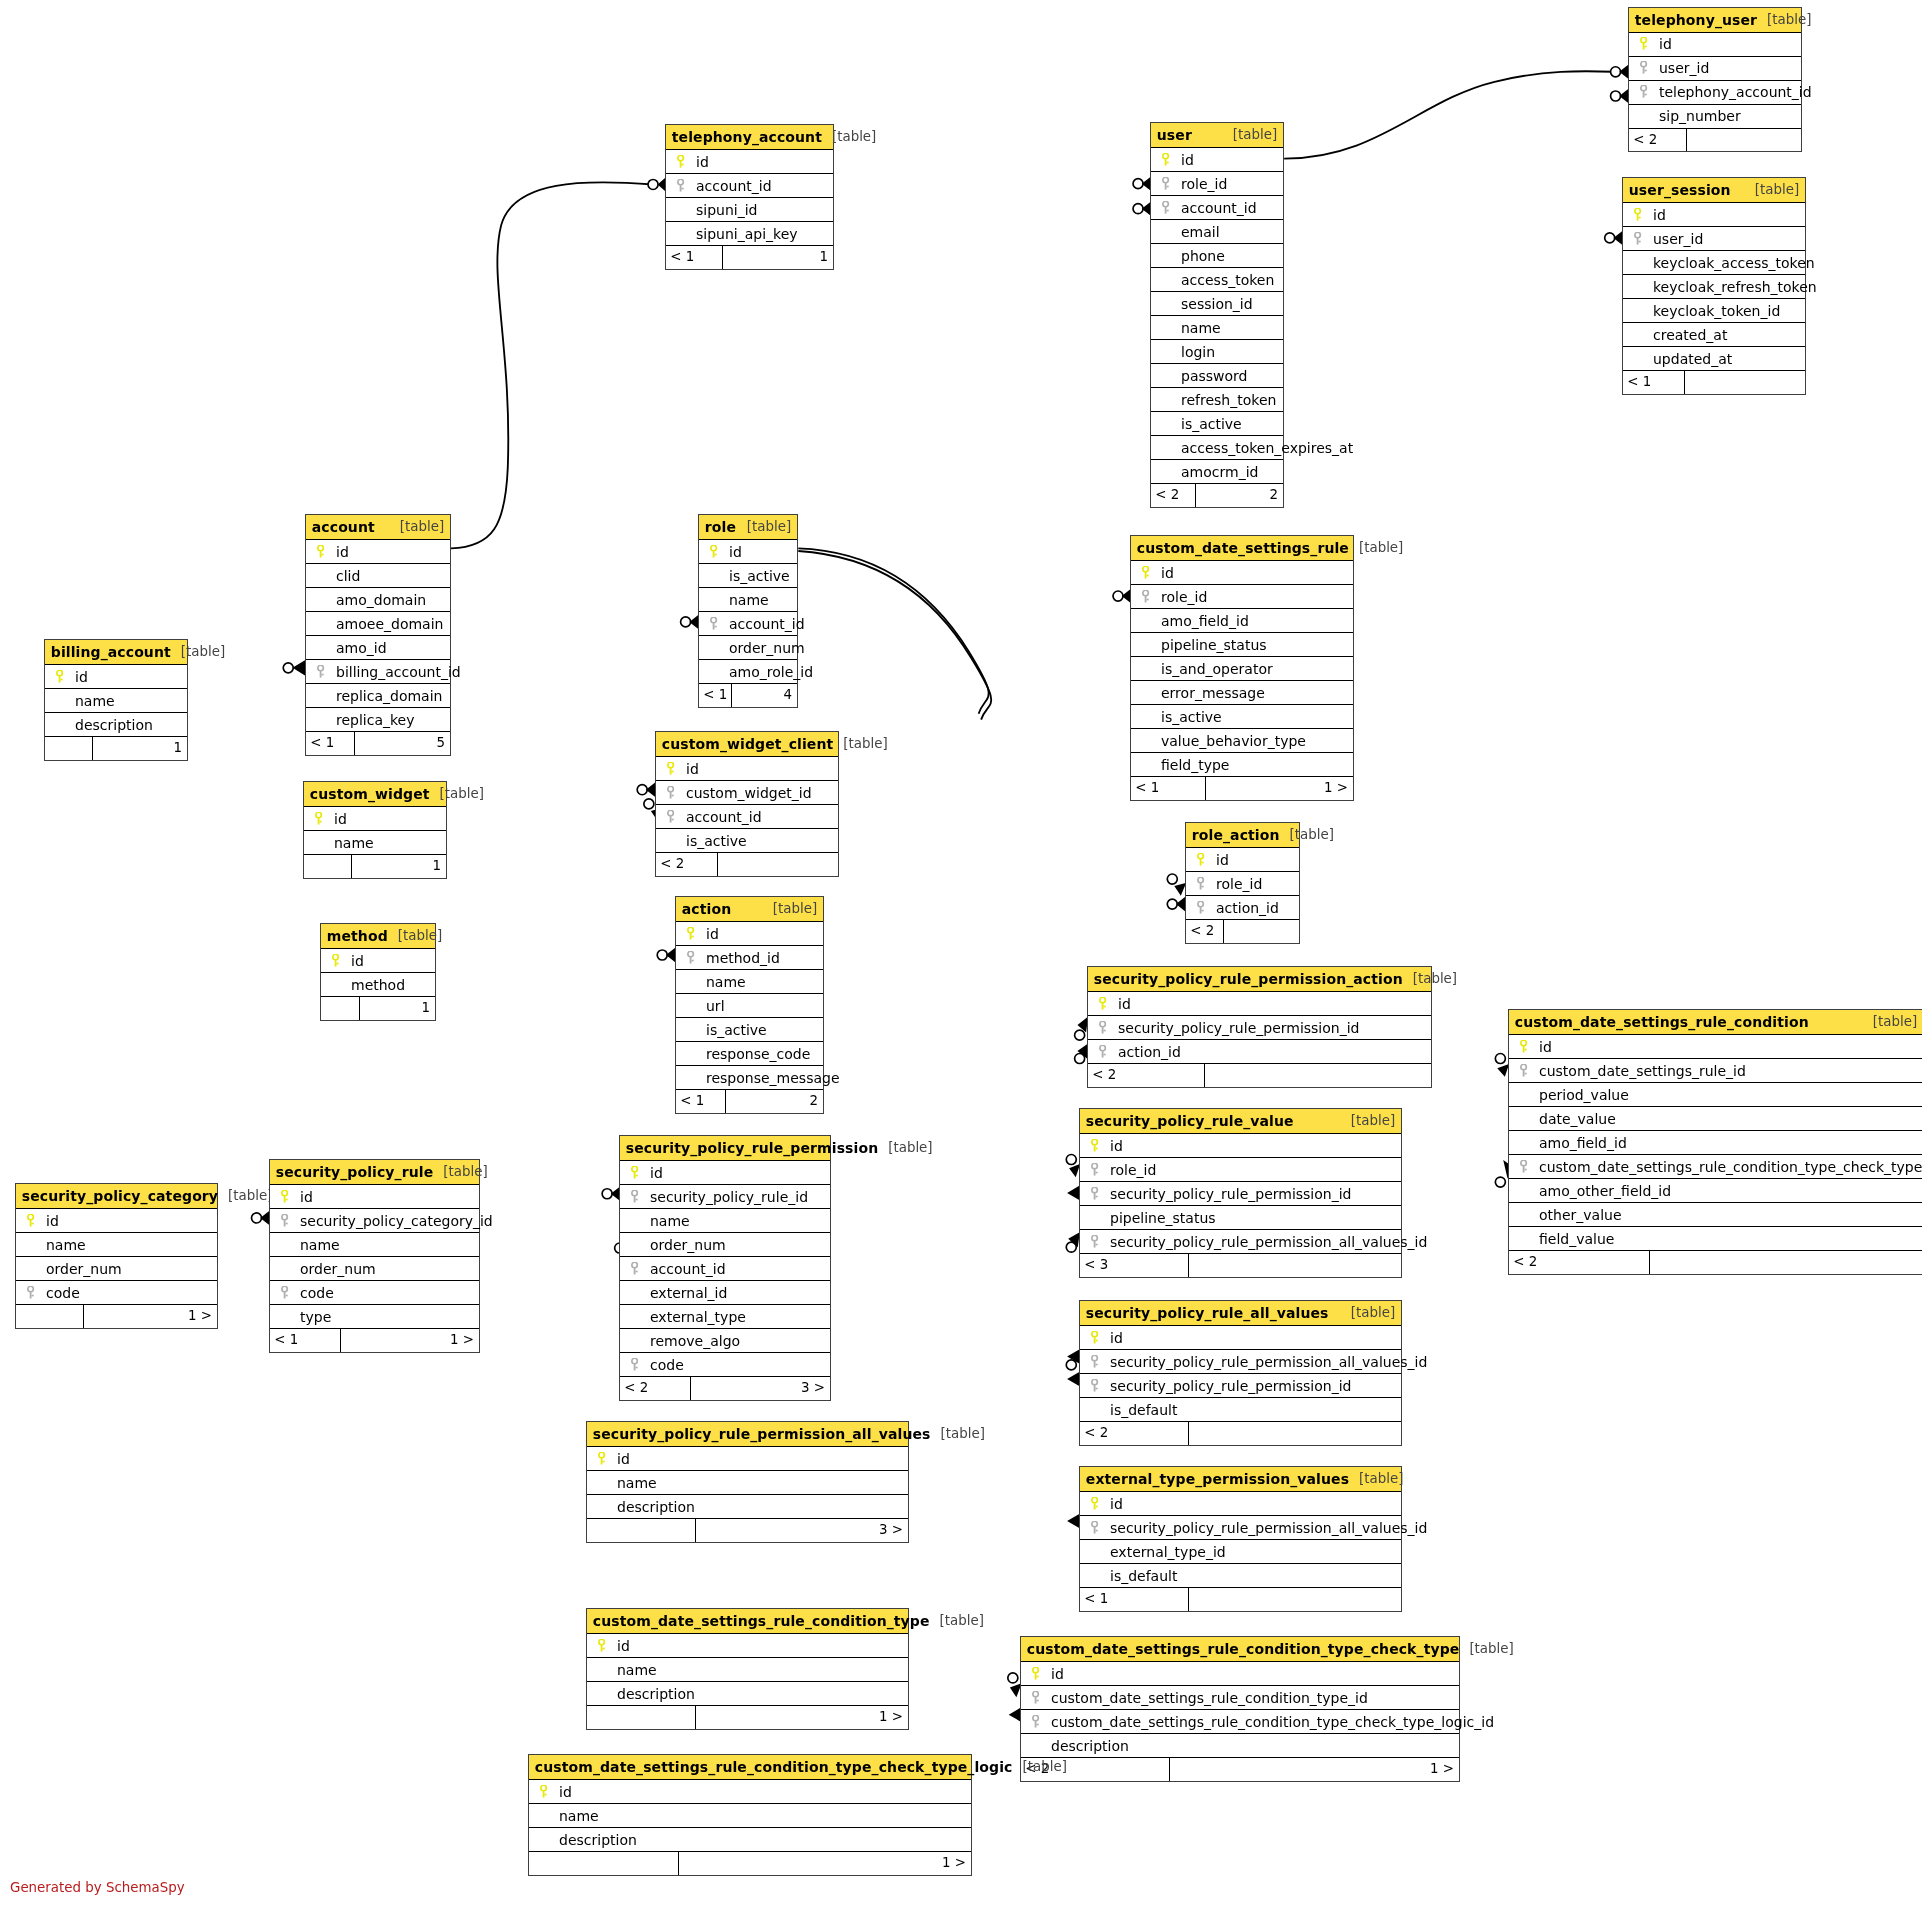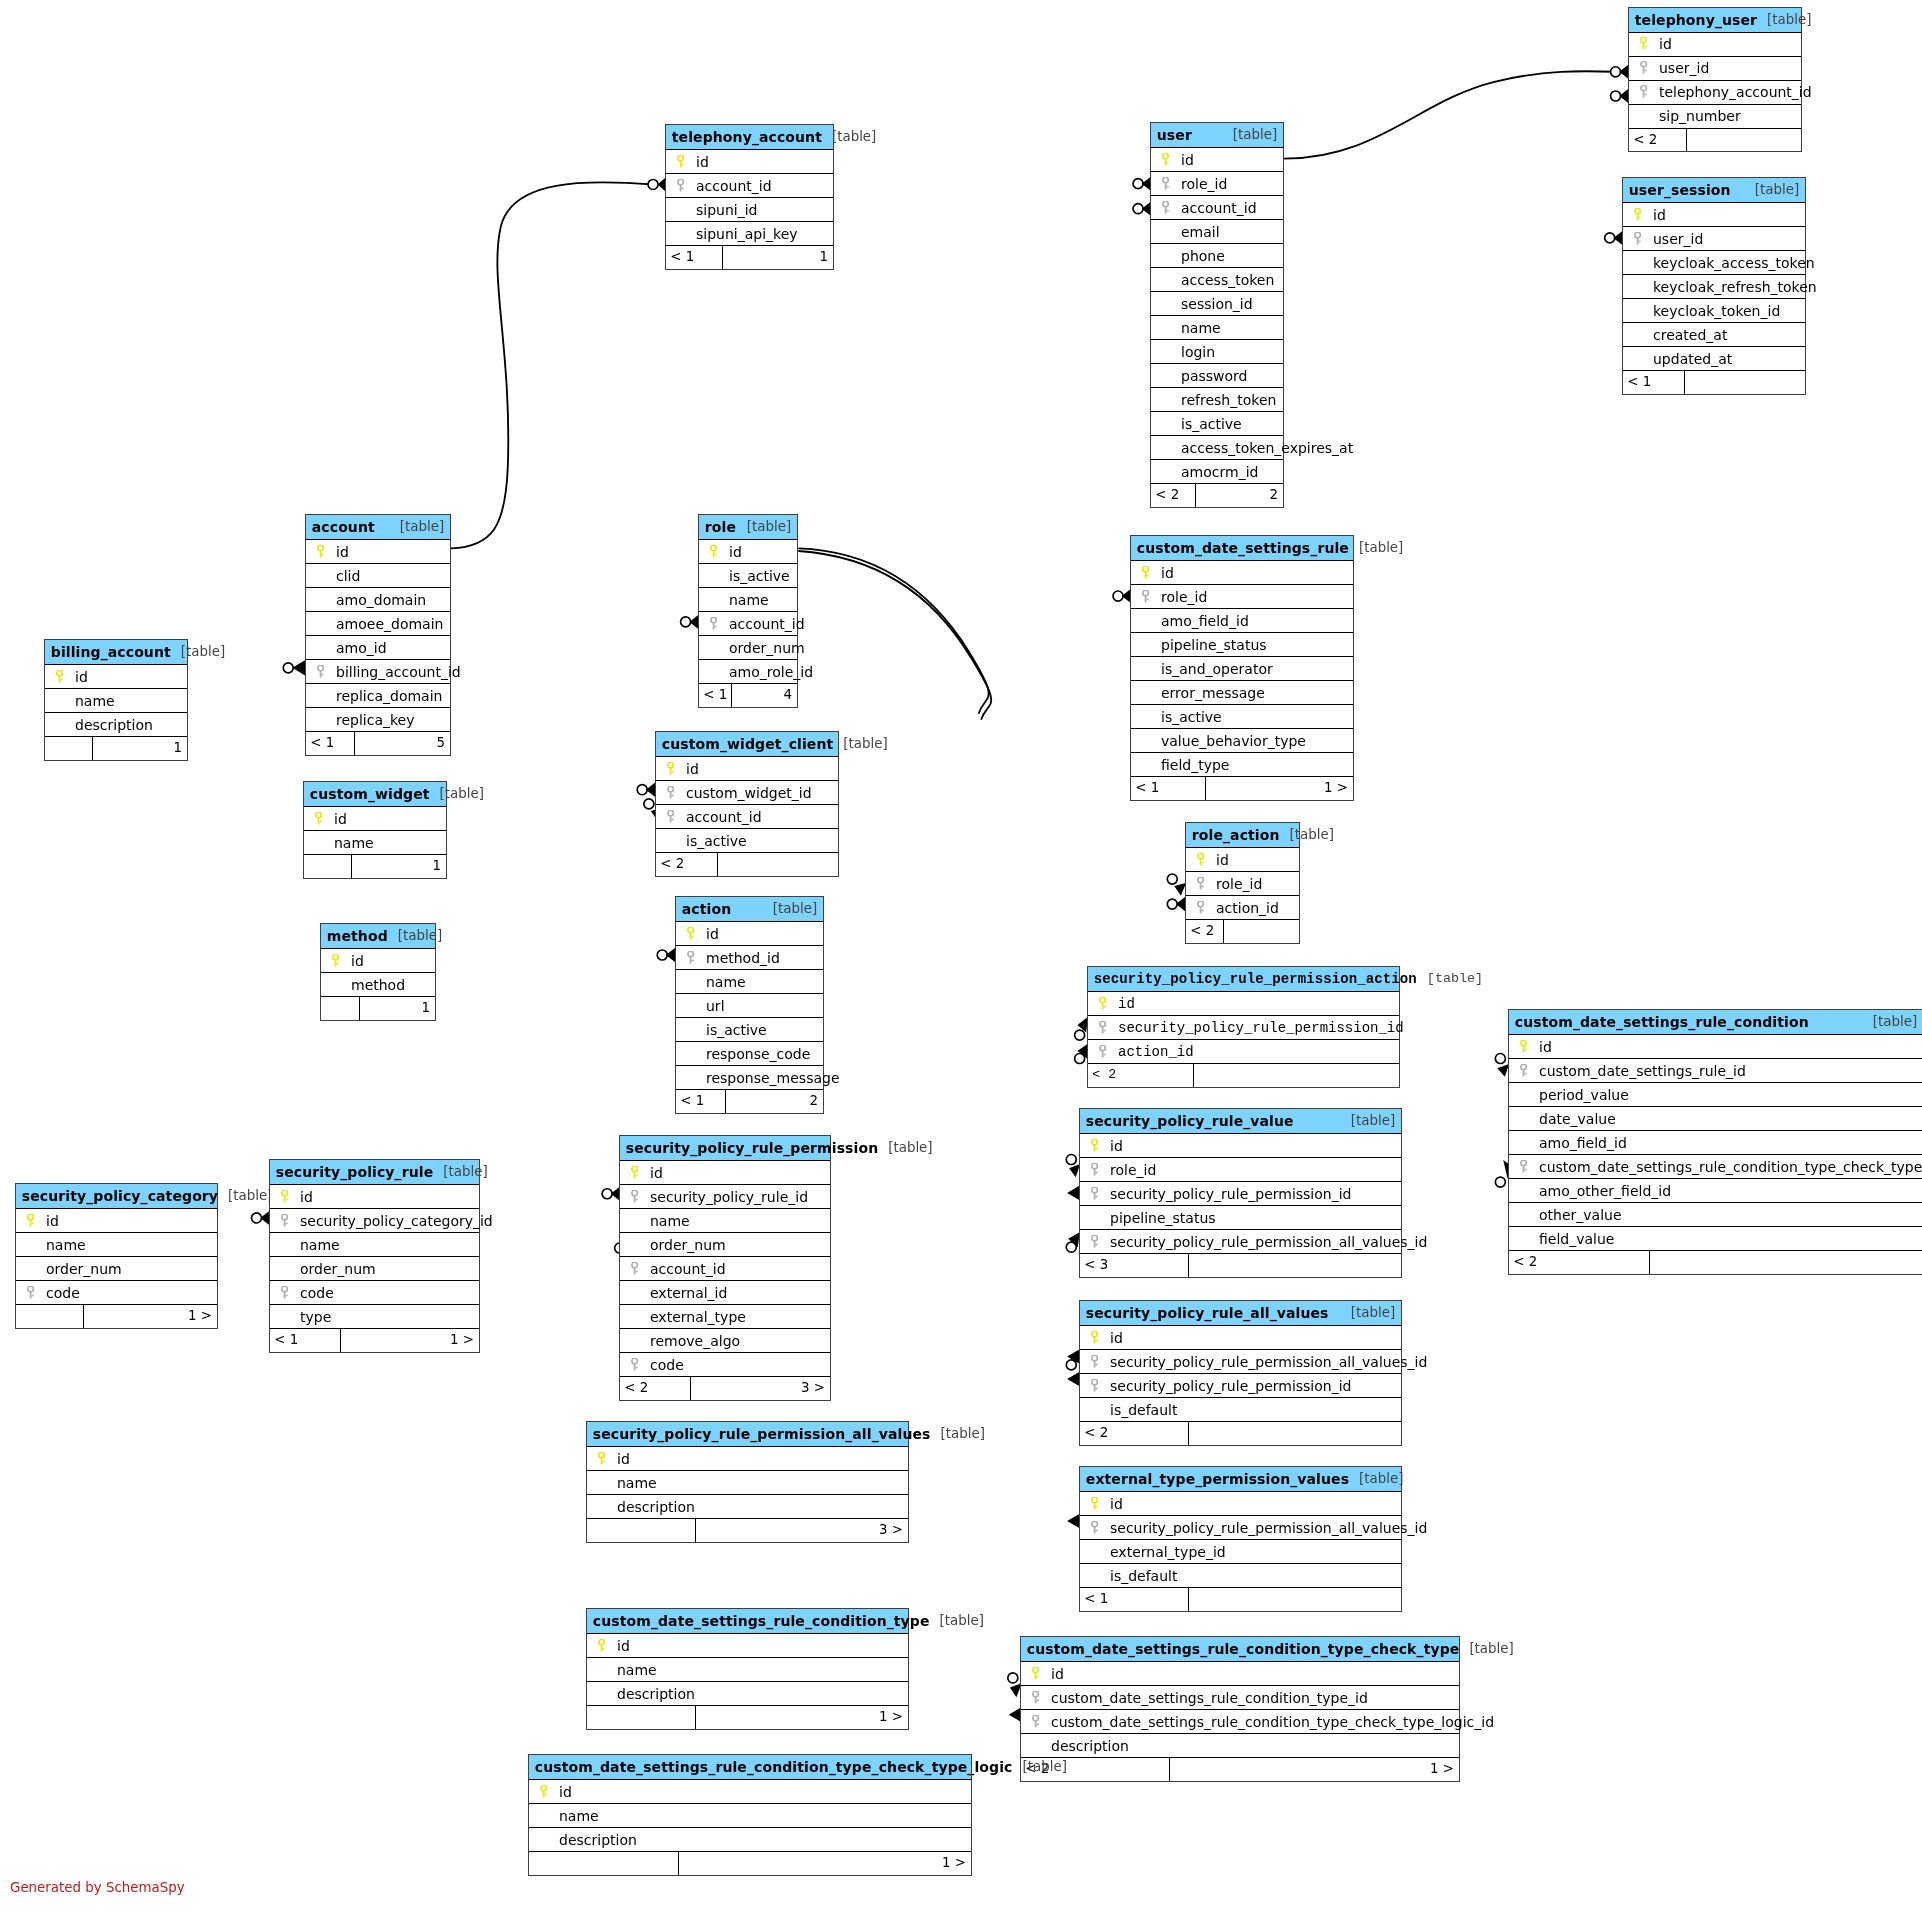--- a/index.html
+++ b/index.html
@@ -27,21 +27,21 @@
   }
   .tbl {
     position: absolute;
     border: 1.7px solid #3f3f3f;
     background: #ffffff;
     box-sizing: border-box;
     font-size: 14px;
     color: #000000;
   }
   .tbl-head {
-    background: #7dd3fc;
+    background: #fde047;
     border-bottom: 1.7px solid #000000;
     height: 24px;
     line-height: 24px;
     padding: 0 5.8px;
     display: flex;
     align-items: center;
     justify-content: space-between;
     white-space: nowrap;
   }
   .tbl-name {
@@ -813,21 +813,21 @@
           </svg>
         </span>
         <span class="col-label">action_id</span>
       </div>
       <div class="foot">
         <div class="f-left">&lt; 2</div>
         <div class="f-mid"></div>
         <div class="f-right"></div>
       </div>
     </div>
-    <div class="tbl" style="left: 1087px; top: 966px; width: 313px; font-family: Liberation Mono, monospace;">
+    <div class="tbl" style="left: 1087px; top: 966px; width: 345px;">
       <div class="tbl-head">
         <span class="tbl-name">security_policy_rule_permission_action</span>
         <span class="tbl-tag">[table]</span>
       </div>
       <div class="col">
         <span class="keyslot">
           <svg width="9.2" height="13.4" viewBox="0 0 11 16" class="keyicon">
             <circle cx="5.5" cy="3.6" r="3.3" fill="none" stroke="#e8e80c" stroke-width="2"></circle>
             <rect x="4.4" y="6" width="2.2" height="9" fill="#e8e80c"></rect>
             <rect x="6.6" y="10.4" width="2.6" height="2" fill="#e8e80c"></rect>

